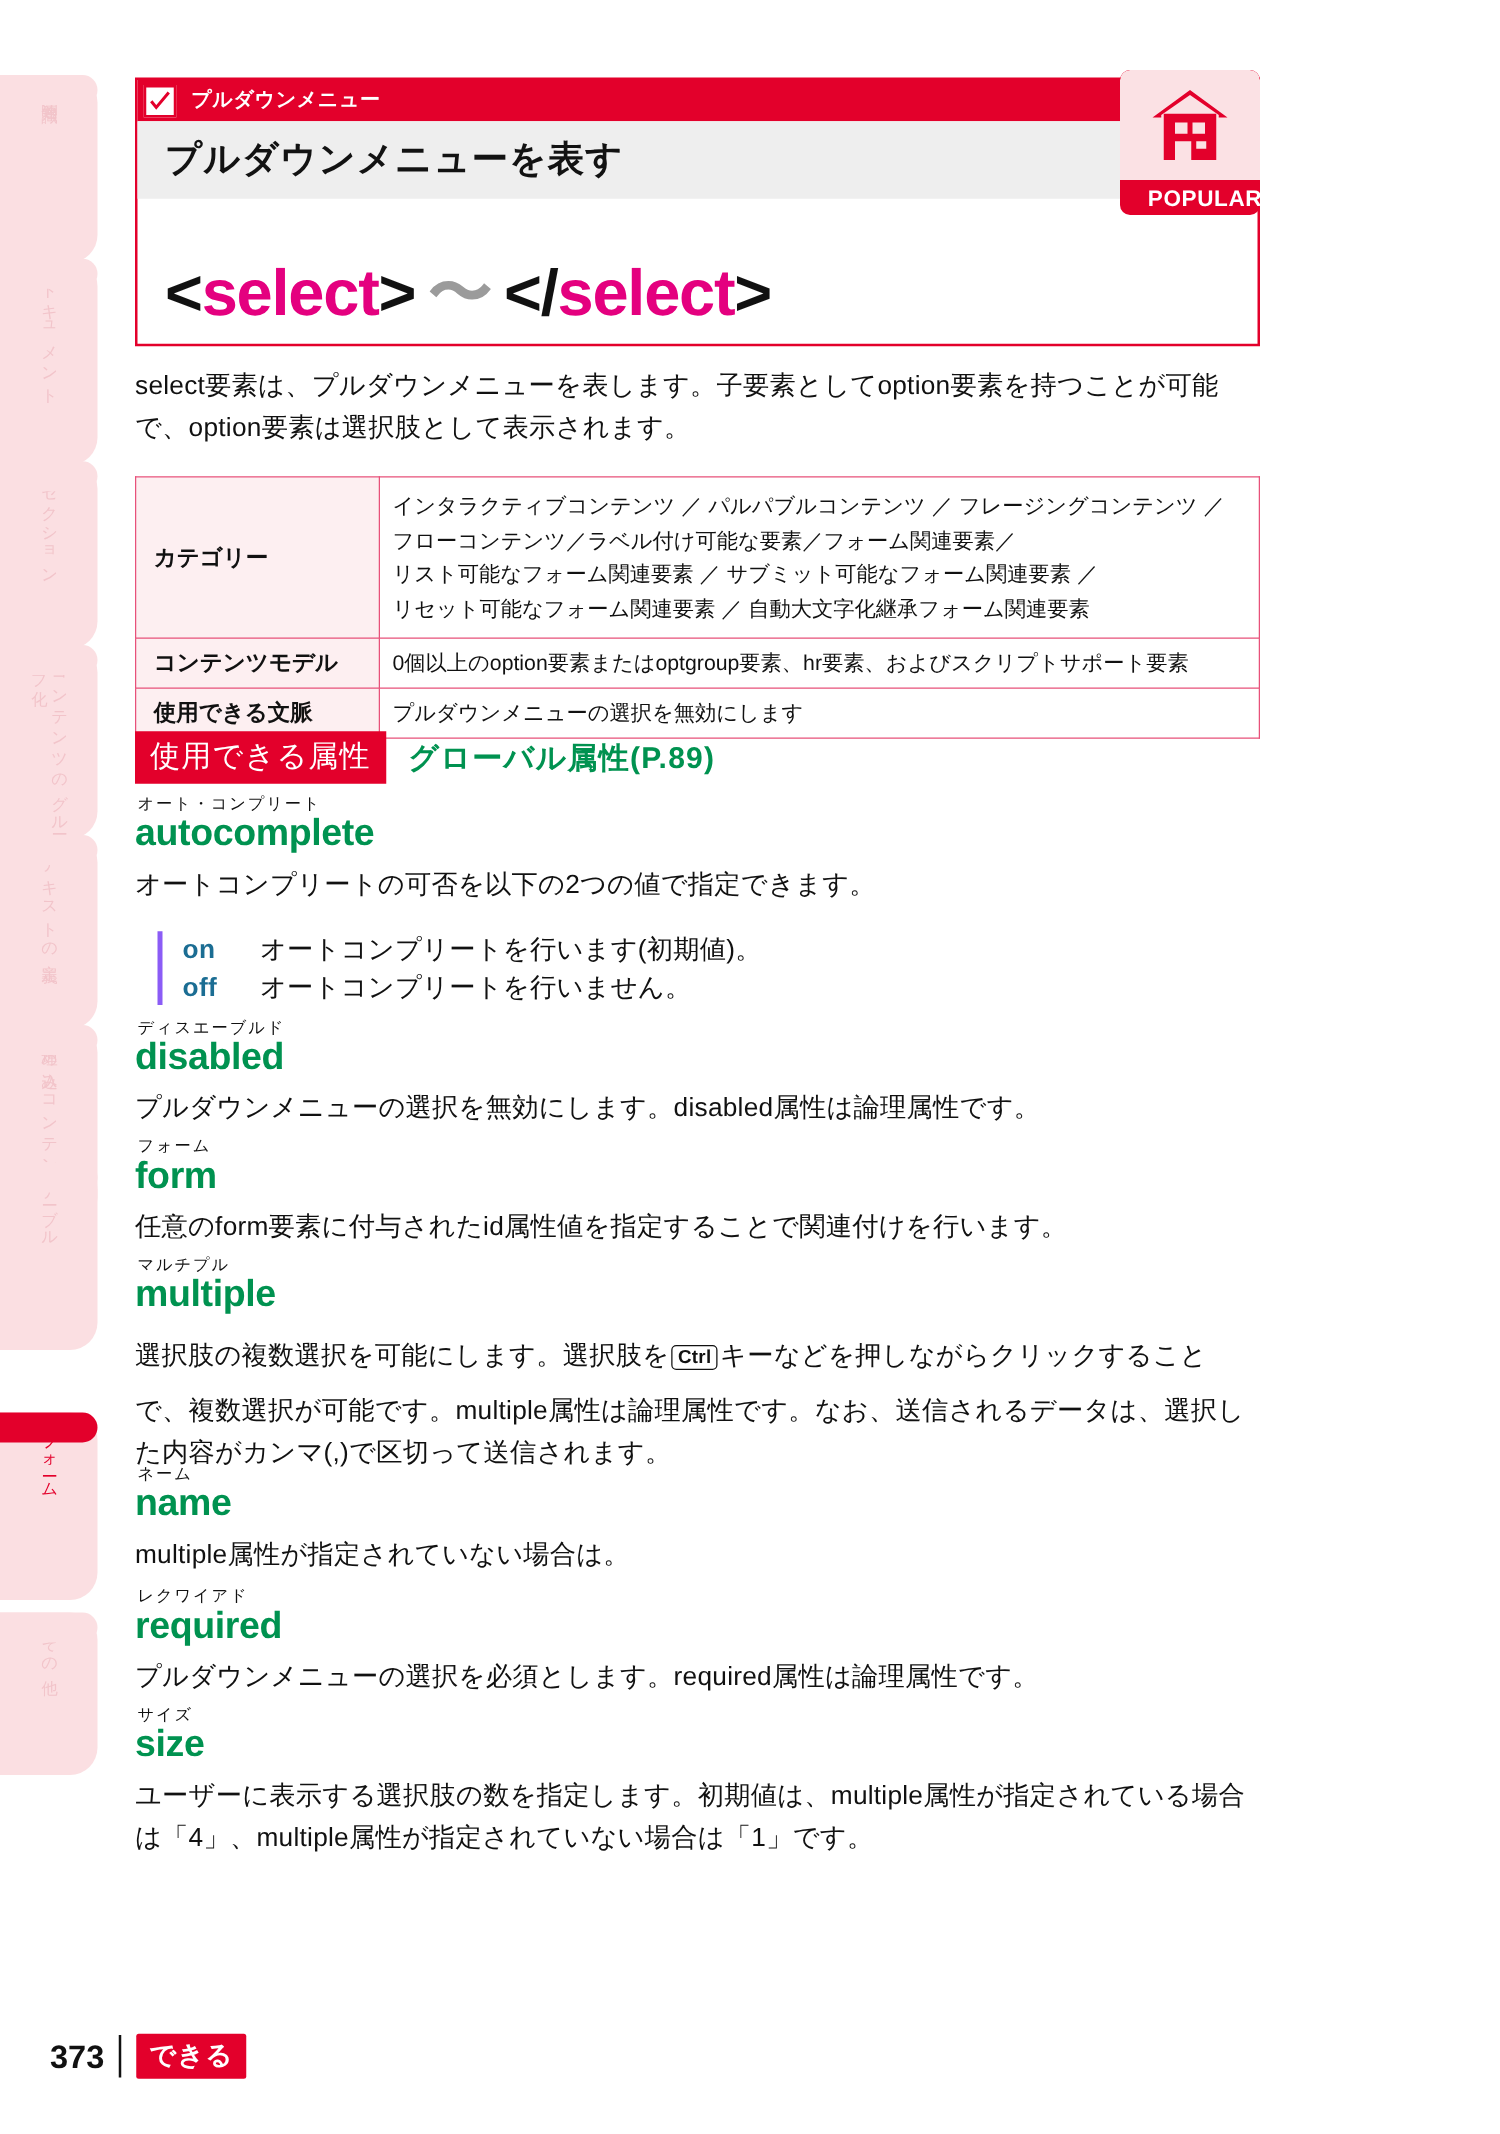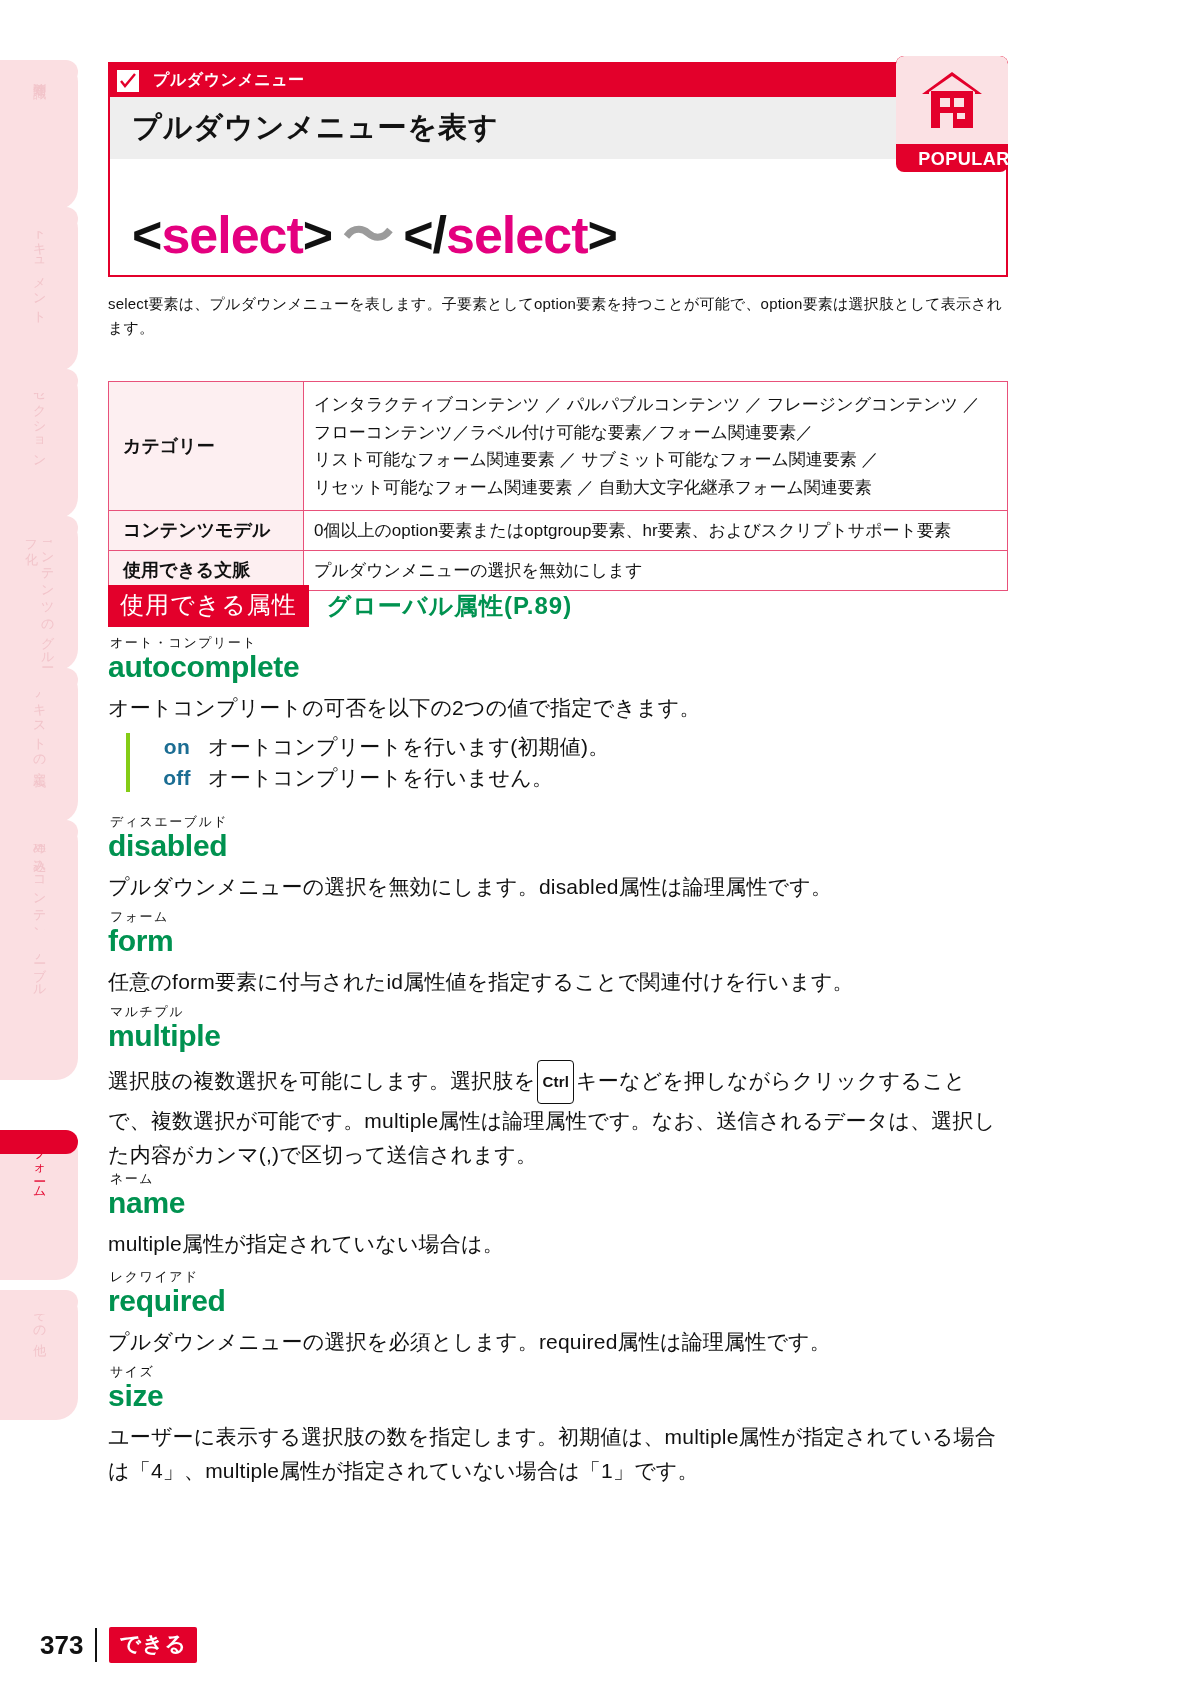--- a/index.html
+++ b/index.html
@@ -85,21 +85,21 @@
     border-radius:8px 8px 0 0;display:flex;align-items:center;justify-content:center;
   }
   .popular .plabel{
     position:absolute;left:0;bottom:2px;width:136px;text-align:center;
     color:#fff;font-size:18px;font-weight:700;letter-spacing:.5px;
   }
 
   
   .intro{
     position:absolute;left:108px;top:292px;width:900px;
-    font-size:15px;line-height:1.62;color:#111;letter-spacing:.2px;
+    font-size:21px;line-height:1.62;color:#111;letter-spacing:.2px;
   }
 
   
   .spec{
     position:absolute;left:108px;top:381px;width:900px;
     border-collapse:collapse;font-size:17px;
   }
   .spec td{border:1px solid #e8517a;vertical-align:middle;padding:6px 10px;line-height:1.5;}
   .spec td.k{
     width:170px;background:#fdeff1;font-weight:700;font-size:18px;color:#111;
@@ -126,31 +126,31 @@
     margin-left:2px;
   }
   .aname{
     font-size:30px;font-weight:700;color:#009250;line-height:1.05;letter-spacing:-.3px;
   }
   .adesc{
     font-size:21px;line-height:1.62;color:#111;margin-top:8px;letter-spacing:.2px;
   }
 
   
-  .vallist{margin-top:8px;margin-left:18px;border-left:4px solid #84cc16;padding-left:16px;text-align:center;}
+  .vallist{margin-top:20px;margin-left:18px;border-left:4px solid #8b5cf6;padding-left:16px;}
   .valrow{display:flex;align-items:baseline;margin:3px 0;}
   .valrow .vk{
     color:#1b6d93;font-weight:700;font-size:21px;width:62px;flex:none;letter-spacing:.3px;
   }
   .valrow .vv{font-size:21px;color:#111;letter-spacing:.2px;}
 
   .kbd{
     display:inline-block;border:1.5px solid #111;border-radius:4px;
-    font-size:15px;font-weight:700;padding:12px 4px;line-height:1.25;
-    margin:0 2px;vertical-align:1px;font-family:"Liberation Sans",sans-serif;
+    font-size:15px;font-weight:700;padding:0 4px;line-height:1.25;
+    margin:16px 2px;vertical-align:1px;font-family:"Liberation Sans",sans-serif;
   }
 
   
   .footer{position:absolute;left:40px;bottom:44px;display:flex;align-items:center;}
   .pagenum{font-size:26px;font-weight:700;color:#111;letter-spacing:0;}
   .footrule{width:2px;height:34px;background:#111;margin:0 12px;}
   .dekiru{
     background:#e3002b;color:#fff;font-weight:700;font-size:21px;
     padding:3px 10px 5px;letter-spacing:1px;border-radius:2px;
   }

